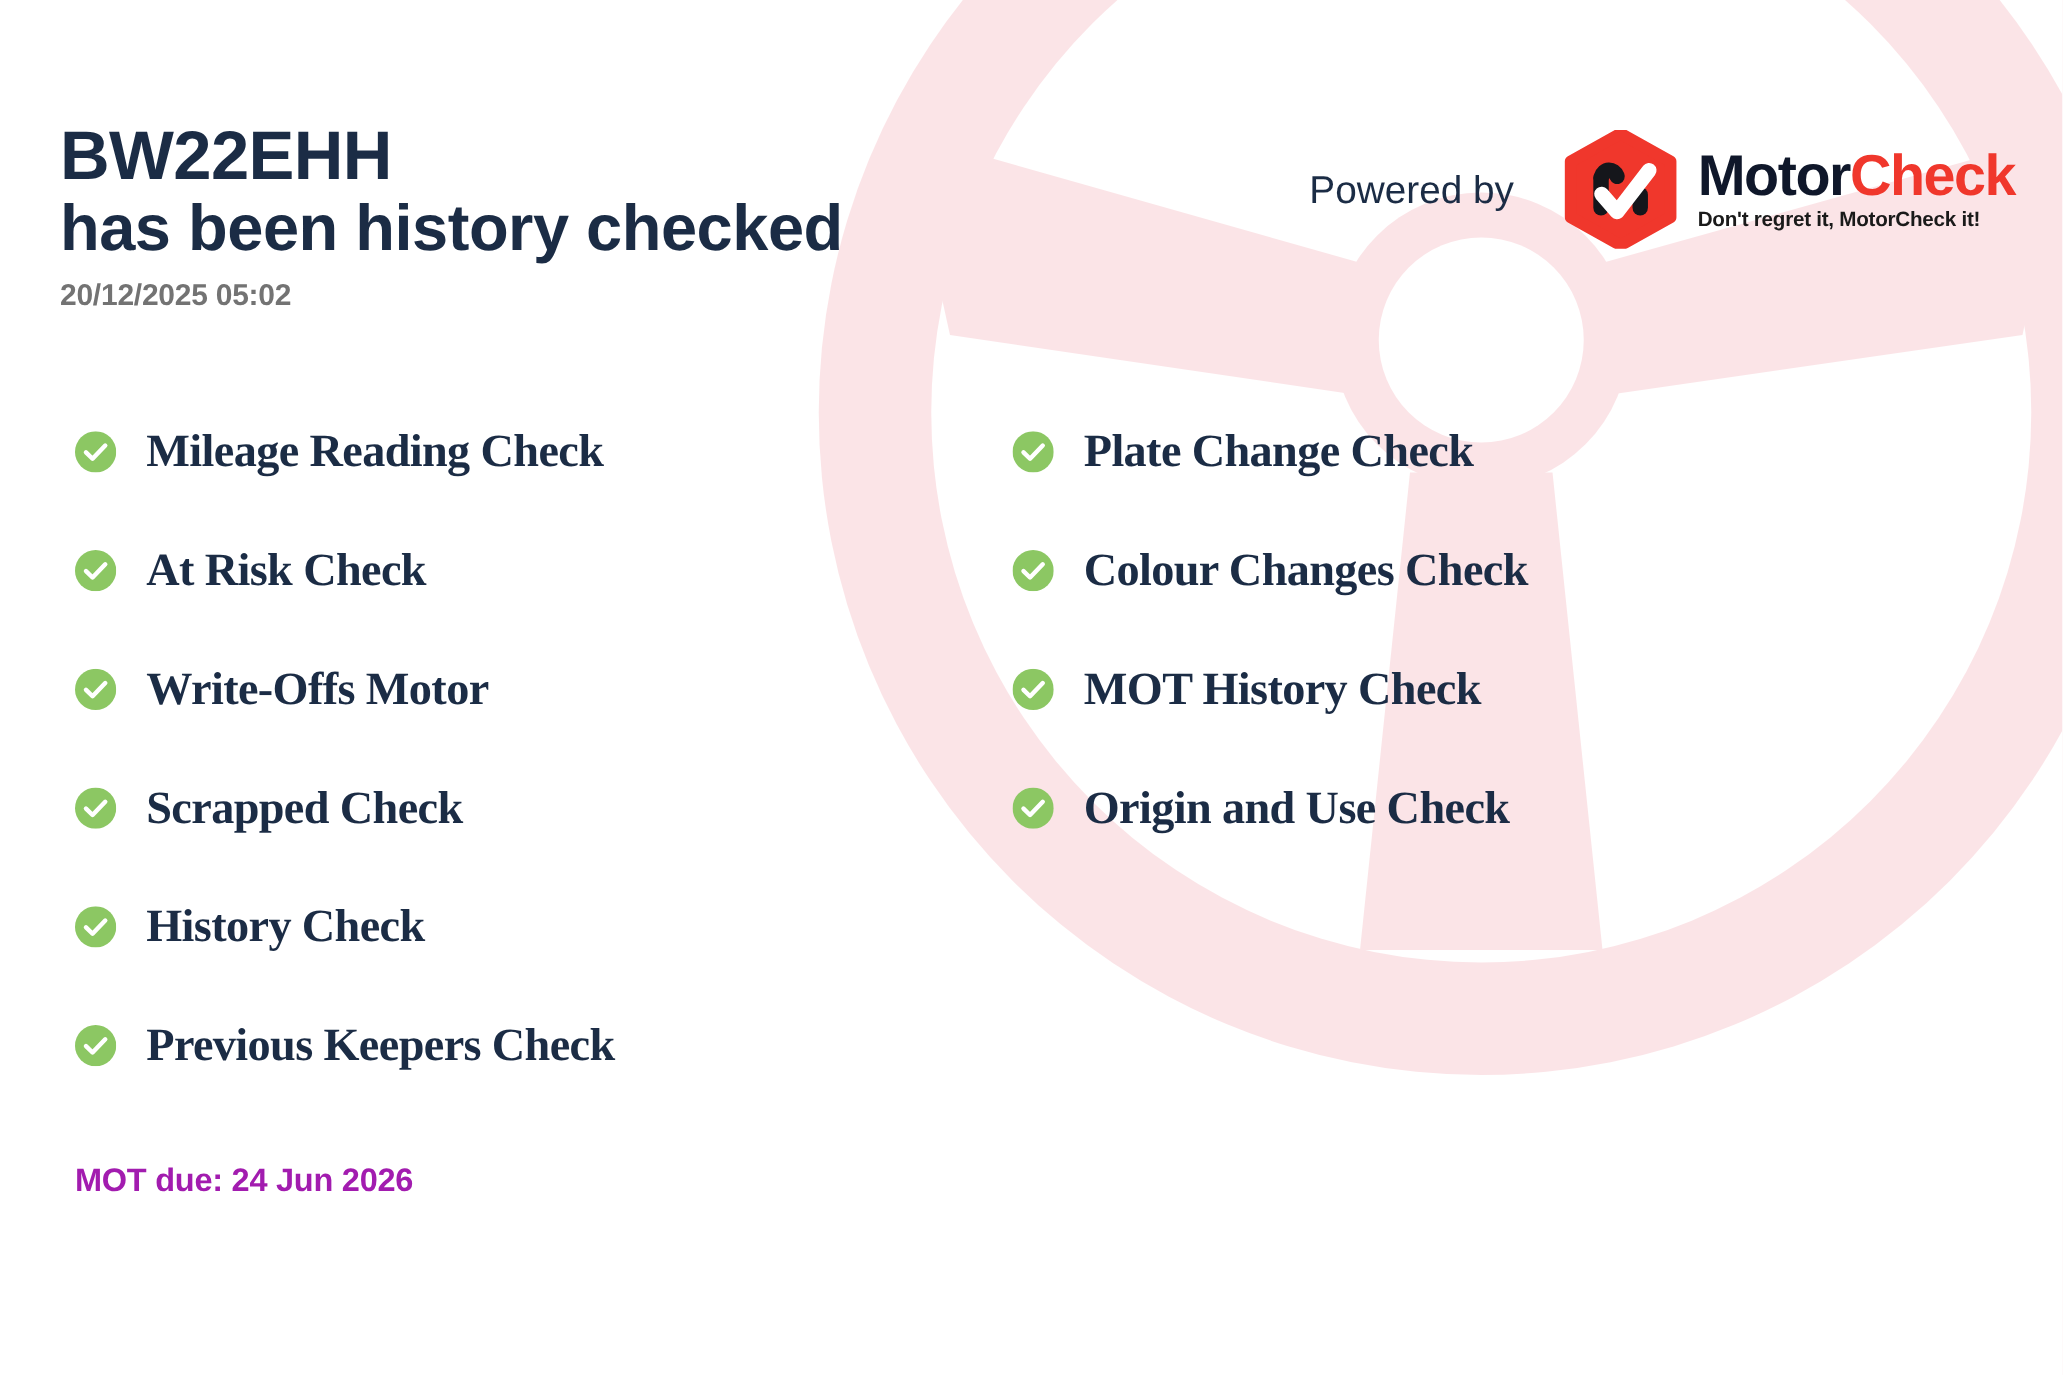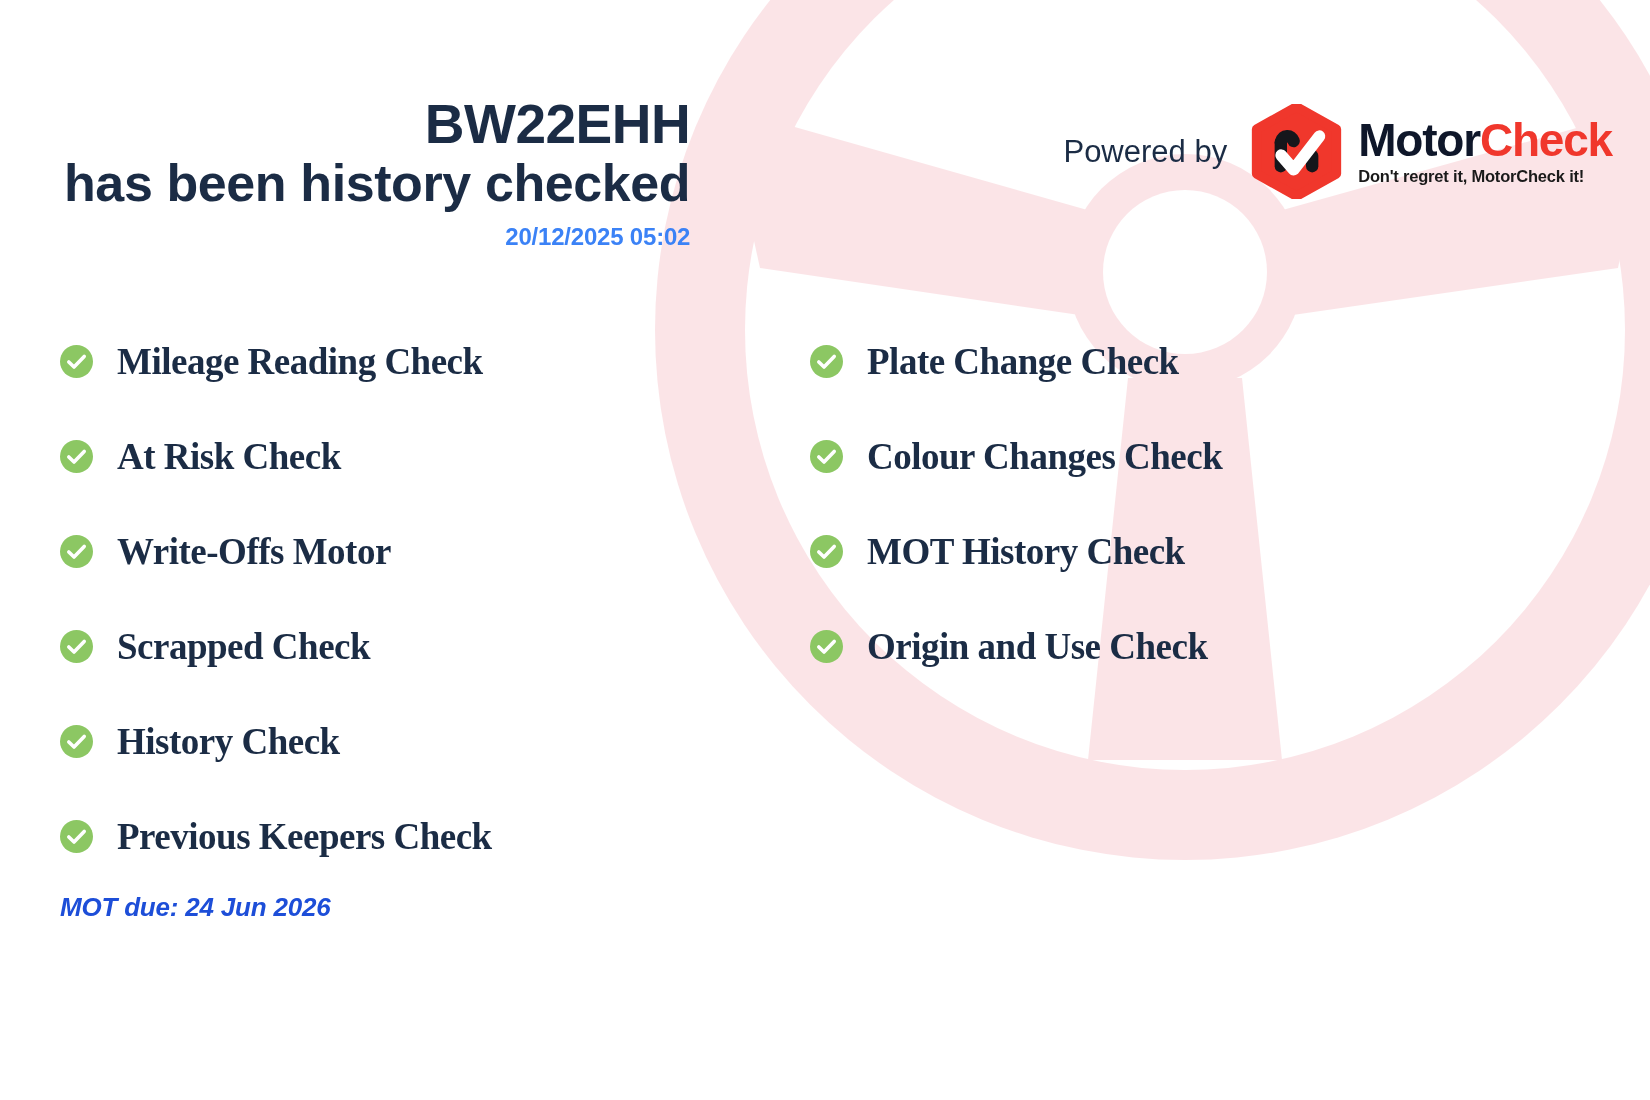--- a/index.html
+++ b/index.html
@@ -28,21 +28,21 @@
   
   .content {
     position:relative;
     z-index:2;
     width:100%; height:100%;
   }
 
   
   .header {
     position:absolute;
-    left:64px; top:96px;text-align:right;
+    left:48px; top:96px;
   }
   .reg-plate {
     font-size:55px;
     font-weight:bold;
     color:#1b2c45;
     letter-spacing:-0.5px;
     line-height:1.04;
     white-space:nowrap;
   }
   .headline {
@@ -50,31 +50,31 @@
     font-weight:bold;
     color:#1b2c45;
     letter-spacing:-0.4px;
     line-height:1.18;
     white-space:nowrap;
   }
   .timestamp {
     margin-top:8px;
     font-size:24px;
     font-weight:bold;
-    color:#3b82f6;
+    color:#737373;
     letter-spacing:-0.2px;
   }
 
   
   .powered-row {
     position:absolute;
     right:38px; top:104px;
     display:flex;
     align-items:center;
-    gap:22px;
+    gap:38px;
   }
   .powered-text {
     font-size:31px;
     color:#1b2c45;
     font-weight:normal;
     white-space:nowrap;
   }
   .logo-lockup {
     display:flex;
     align-items:center;
@@ -126,27 +126,26 @@
   .check-label {
     font-size:37px;
     font-weight:bold;
     color:#1b2c45;
     letter-spacing:-0.5px;
     white-space:nowrap;
   }
 
   .mot-due {
     position:absolute;
-    left:60px; top:892px;
+    left:60px; top:929px;
     font-size:26px;
     font-weight:bold;
-    color:#1d4ed8;
+    color:#a21caf;
     letter-spacing:-0.2px;
     white-space:nowrap;
-    font-style:italic;
   }
 </style>
 </head>
 <body>
 
 <div class="canvas">
 
   <svg class="wheel-layer" viewBox="0 0 1650 1100" preserveAspectRatio="none" aria-hidden="true">
     <defs>
       <mask id="wheelMask">

